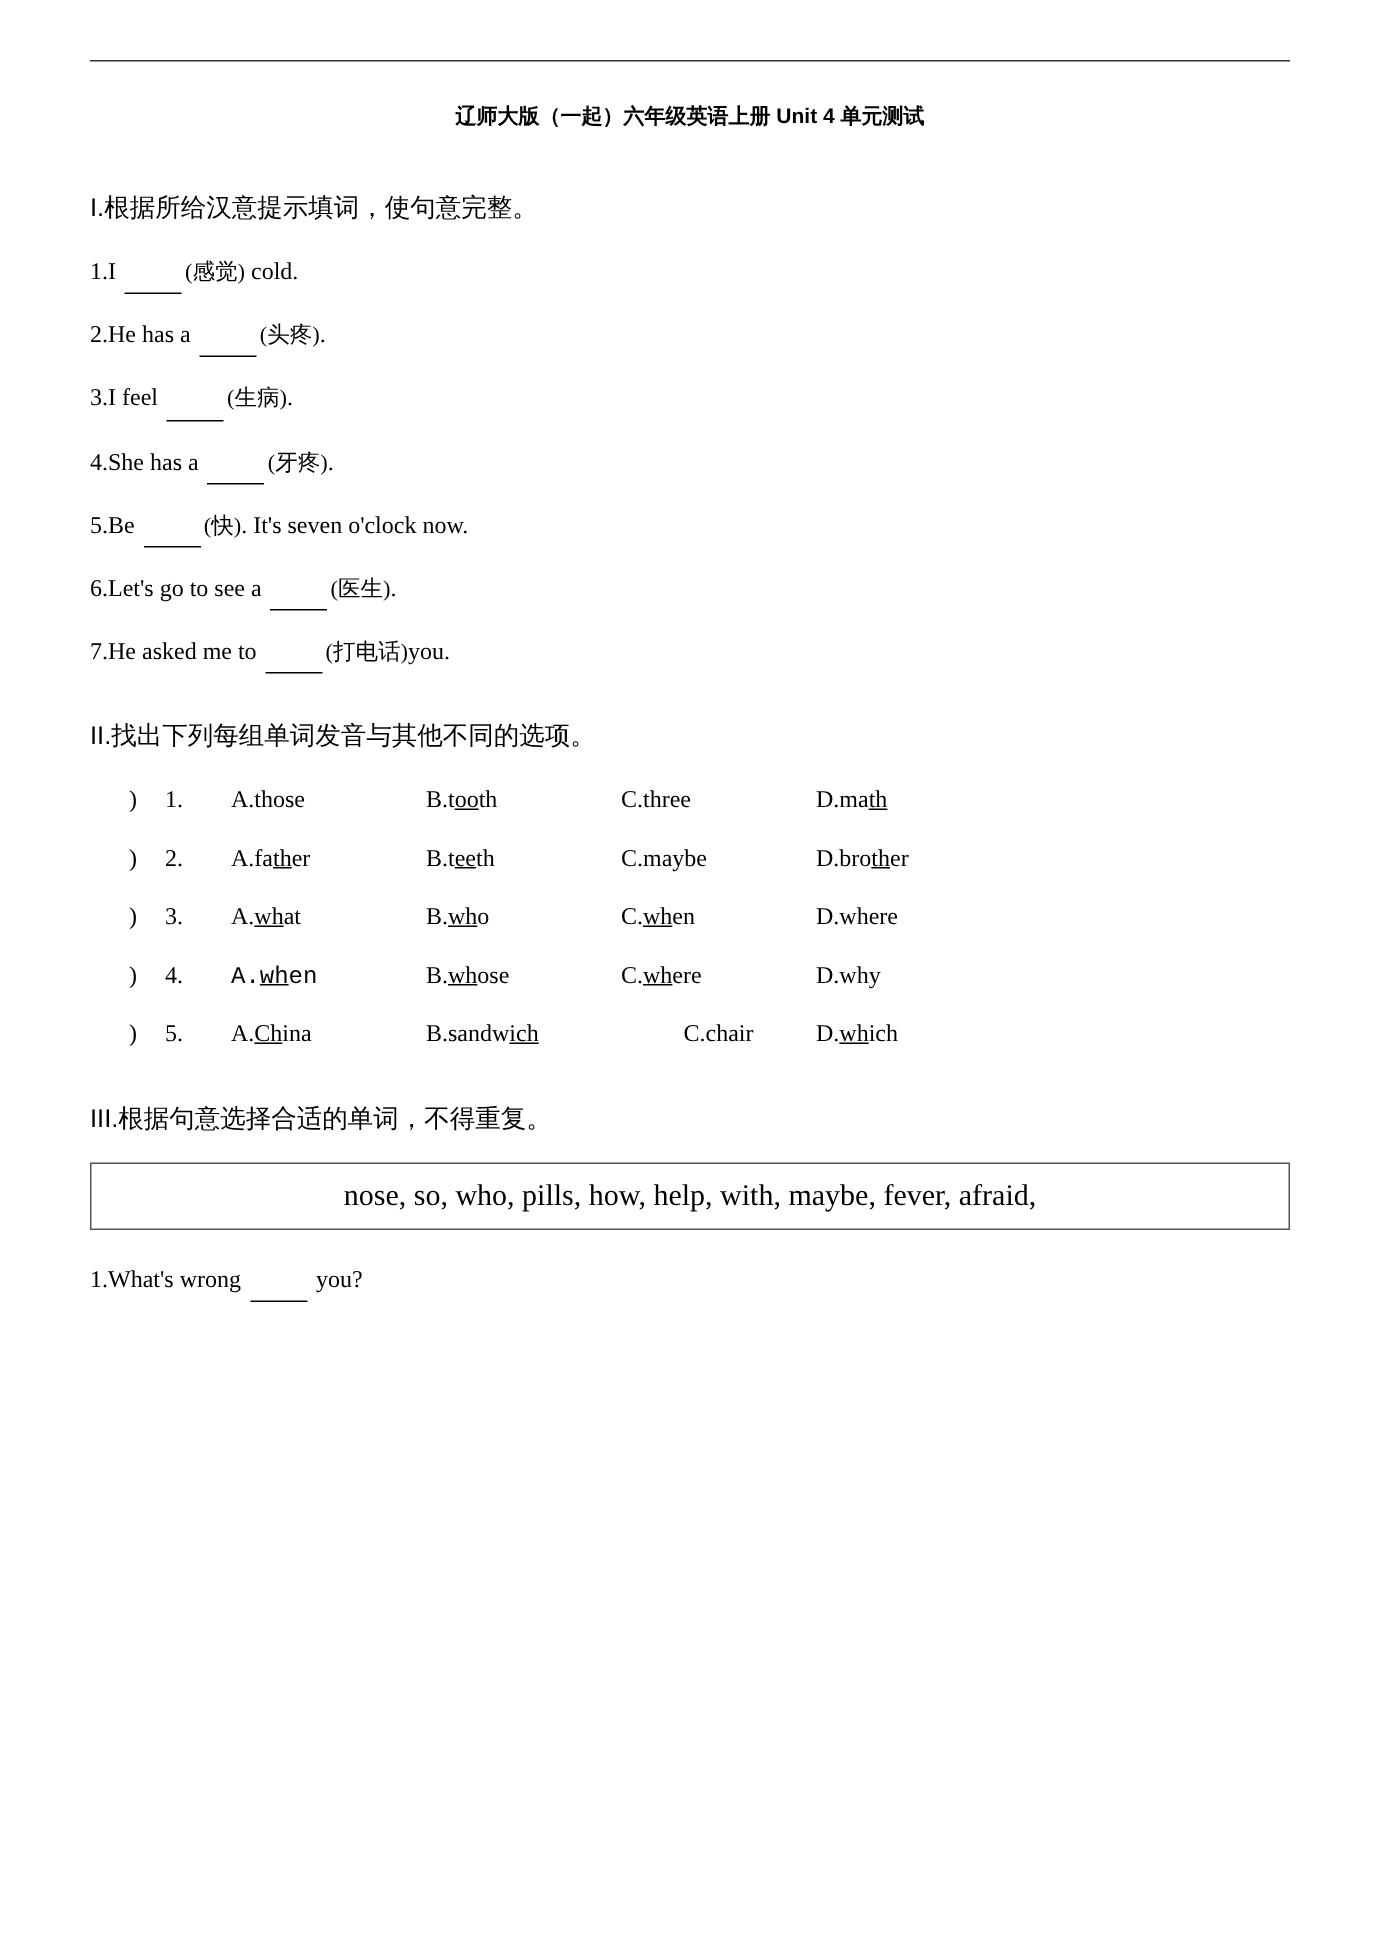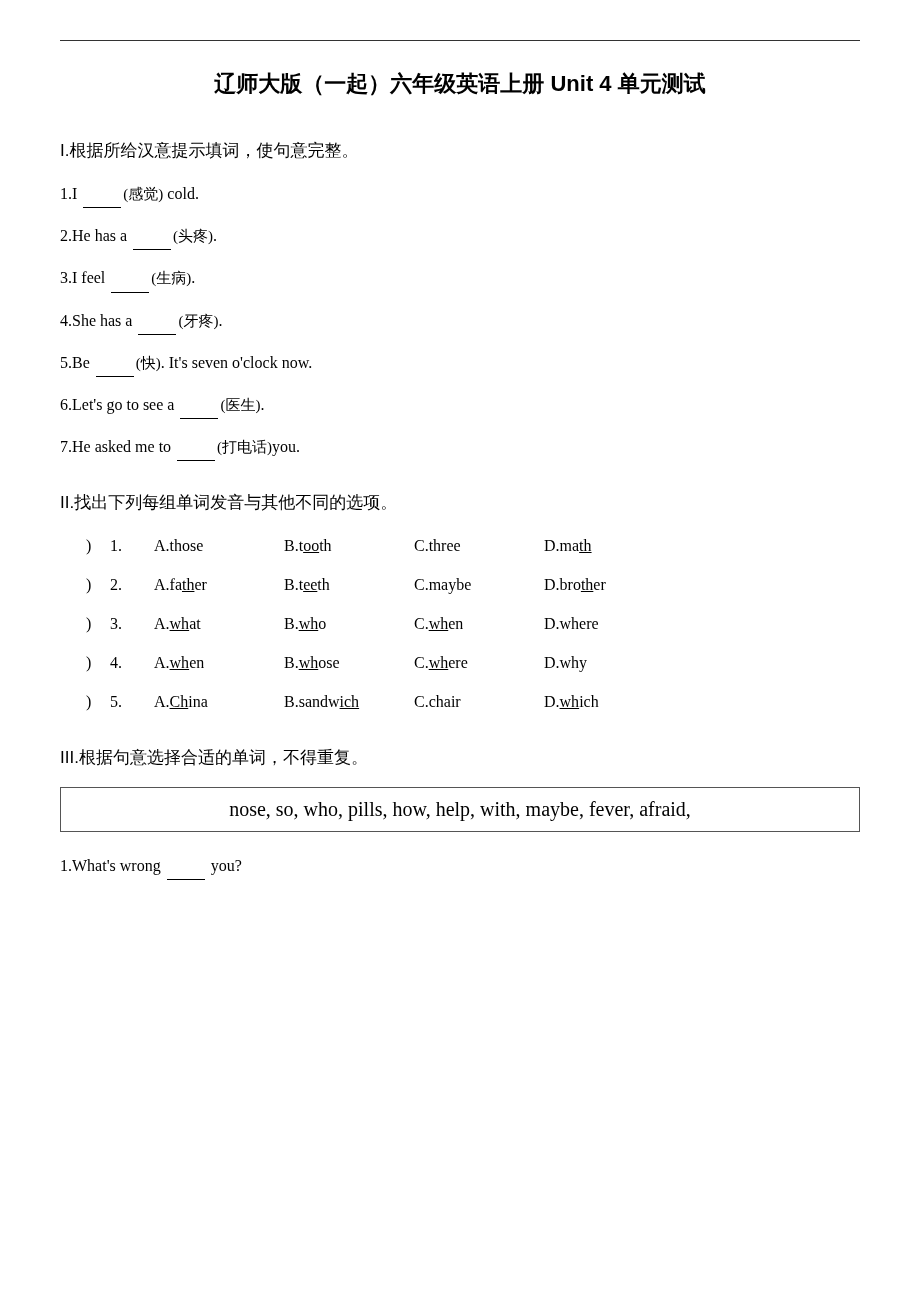--- a/index.html
+++ b/index.html
@@ -18,21 +18,21 @@
       padding: 40px 60px 40px 60px;
     }
 
     .top-line {
       border-top: 1.5px solid #333;
       margin-bottom: 28px;
     }
 
     .page-title {
       text-align: center;
-      font-size: 22px;
+      font-size: 14px;
       font-weight: bold;
       margin-bottom: 40px;
       font-family: "SimHei", "黑体", sans-serif;
     }
 
     .section-title {
       font-size: 17px;
       font-weight: normal;
       margin-bottom: 18px;
       font-family: "SimHei", "黑体", sans-serif;
@@ -152,33 +152,33 @@
     <span style="width:130px;">A.<span class="underline">wh</span>at</span>
     <span style="width:130px;">B.<span class="underline">wh</span>o</span>
     <span style="width:130px;">C.<span class="underline">wh</span>en</span>
     <span style="width:130px;">D.where</span>
   </div>
 
   <div class="phonetics-row">
     <span style="width:26px;">&nbsp;&nbsp;&nbsp;</span>
     <span style="width:24px;">)</span>
     <span style="width:44px;">4.</span>
-    <span style="width:130px;">A.<span class="underline">wh</span>en</span>
+    <span style="width:130px;font-family:Liberation Mono, monospace;">A.<span class="underline">wh</span>en</span>
     <span style="width:130px;">B.<span class="underline">wh</span>ose</span>
     <span style="width:130px;">C.<span class="underline">wh</span>ere</span>
     <span style="width:130px;">D.why</span>
   </div>
 
   <div class="phonetics-row">
     <span style="width:26px;">&nbsp;&nbsp;&nbsp;</span>
     <span style="width:24px;">)</span>
     <span style="width:44px;">5.</span>
     <span style="width:130px;">A.<span class="underline">Ch</span>ina</span>
     <span style="width:130px;">B.sandw<span class="underline">ich</span></span>
-    <span style="width:130px;">C.chair</span>
+    <span style="width:130px;text-align:center;">C.chair</span>
     <span style="width:130px;">D.<span class="underline">wh</span>ich</span>
   </div>
 </div>
 
 <div class="section">
   <div class="section-title">III.根据句意选择合适的单词，不得重复。</div>
 
   <div class="word-box">
     <span>nose, so, who, pills, how, help, with, maybe, fever, afraid,</span>
   </div>

